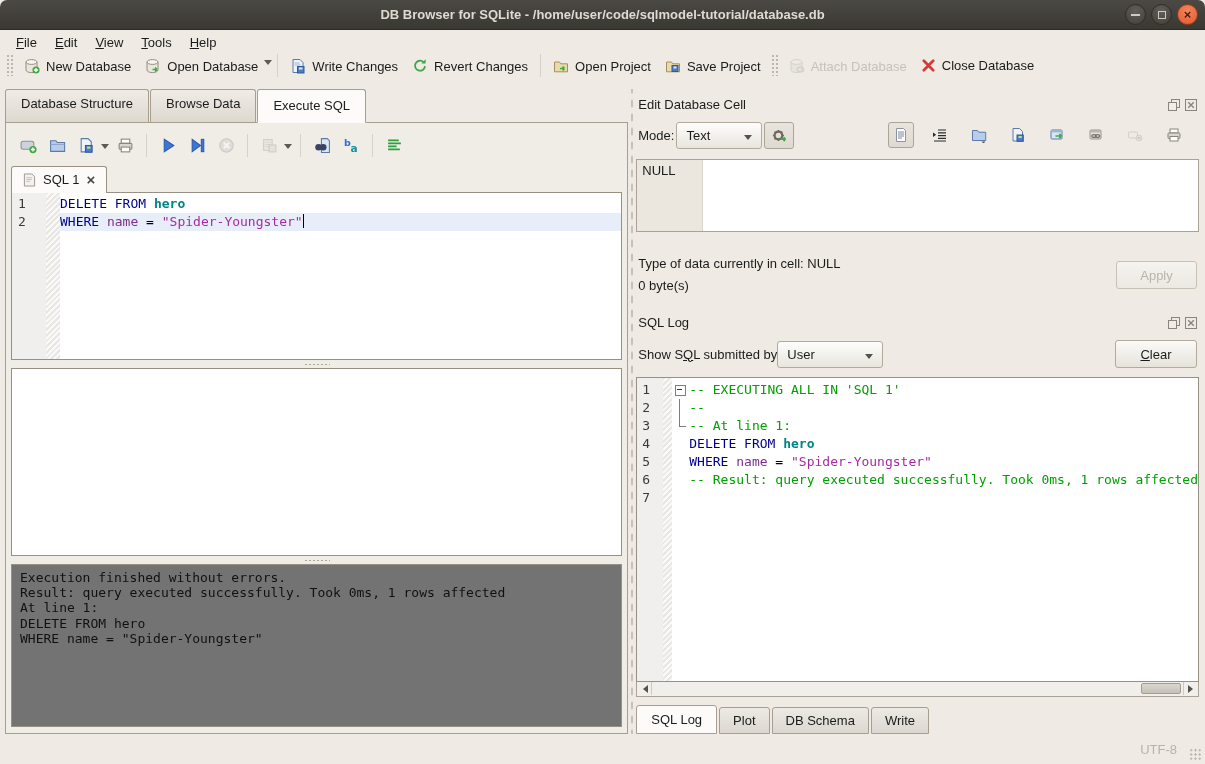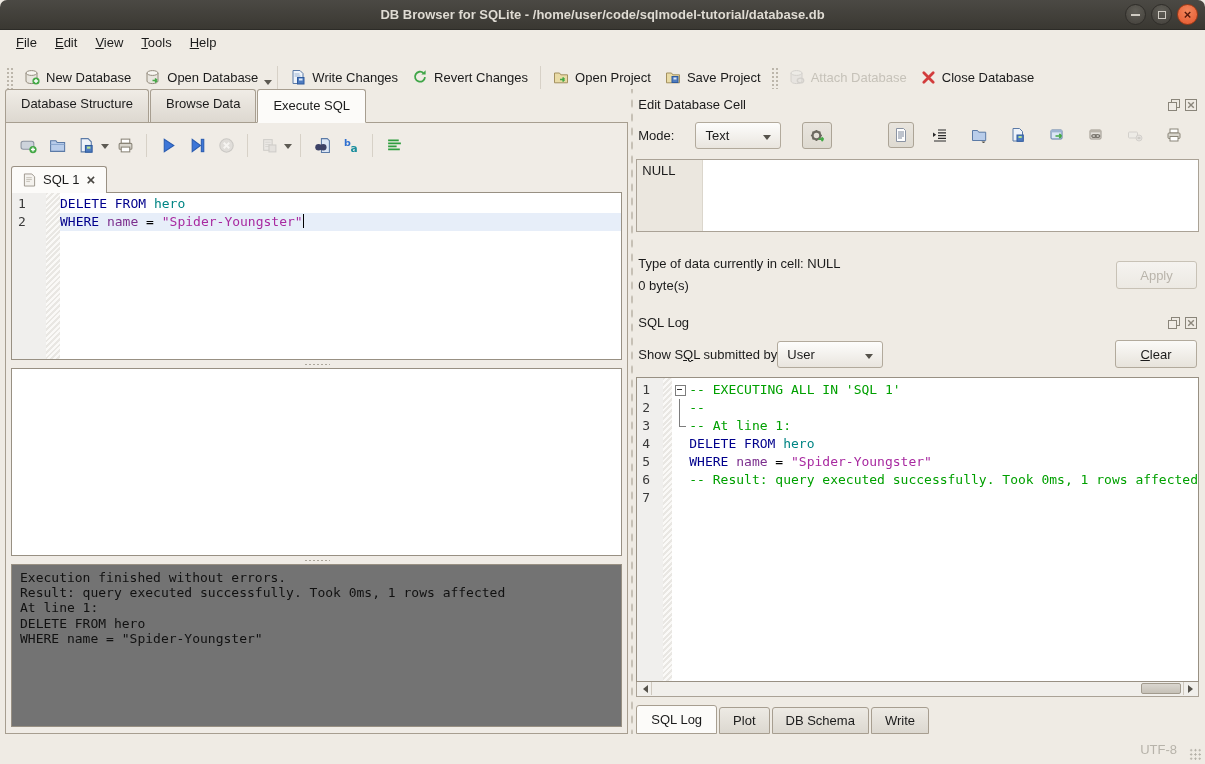--- a/index.html
+++ b/index.html
@@ -12,21 +12,21 @@
   .winbtns{position:absolute;right:7px;top:4px;display:flex;gap:5px}
   .wbtn{width:21px;height:21px;border-radius:50%;display:flex;align-items:center;justify-content:center}
   .wbtn.minmax{background:radial-gradient(circle at 50% 32%,#605e57,#423f3a);border:1px solid #2f2d29}
   .wbtn.closew{background:radial-gradient(circle at 50% 32%,#f2875c,#e4572e);border:1px solid #9e3a16;color:#55180a;font-weight:bold;font-size:13px;line-height:1}
   .glyph-min{width:9px;height:2px;background:#cfcbc3}
   .glyph-max{width:8px;height:8px;border:1.5px solid #cfcbc3}
 
   
   .menubar{height:24px;display:flex;align-items:center;padding-left:7px}
   .menu-item{padding:3px 9px;border-radius:2px;cursor:default}
-  .toolbar{height:35px;display:flex;align-items:flex-end;padding:0 3px}
+  .toolbar{height:35px;display:flex;align-items:flex-start;padding:0 3px}
   .handle{width:8px;height:22px;background-image:radial-gradient(#bcb6ab 1px,transparent 1.3px);background-size:4px 4px;margin:0 3px}
   .sep{width:1px;height:23px;background:#d7d1c7;margin:0 5px}
   .tbtn{display:flex;align-items:center;gap:6px;padding:4px 7px;border-radius:3px;white-space:nowrap}
   .tbtn.disabled{color:#c6c2b9}
   .tbtn.disabled svg{opacity:.35;filter:grayscale(1)}
   .drop{width:0;height:0;border:4px solid transparent;border-top:5px solid #5d5a53;margin:6px 0 0 -1px}
 
   
   .content{display:flex;height:645px;align-items:stretch}
   .left{width:700px;margin-left:5px;display:flex;flex-direction:column}
@@ -58,21 +58,21 @@
   .cl{display:flex;height:18px;line-height:18px;font-family:"DejaVu Sans Mono","Liberation Mono",monospace;font-size:13px;white-space:pre}
   .cl .ln{flex:0 0 34px;padding-left:6px;color:#3a3a3a}
   .logbox .cl .ln{flex:0 0 26px;padding-left:5px}
   .cl .hatch{flex:0 0 14px}
   .logbox .cl .hatch{flex:0 0 9px}
   .cl .fold{flex:0 0 17px;position:relative}
   .cl .ct{flex:1;overflow:hidden}
   .current .ct{background:#e7eef9}
   .caret{display:inline-block;width:1.5px;height:14px;background:#000;vertical-align:-2px}
   .tk-kw{color:#00008c;font-weight:normal}
-  .tk-tbl{color:#008584;font-weight:normal}
+  .tk-tbl{color:#008584;font-weight:bold}
   .tk-fld{color:#7c2f8e}
   .tk-str{color:#a82aa0}
   .tk-cmt{color:#00a000}
   .tk-pln{color:#000}
   .fold-start::before{content:"";position:absolute;left:3px;top:4px;width:9px;height:9px;border:1px solid #7d7d7d;background:#fff}
   .fold-start::after{content:"";position:absolute;left:5px;top:8px;width:5px;height:1px;background:#333}
   .fold-mid::before{content:"";position:absolute;left:7px;top:0;bottom:0;width:1px;background:#7d7d7d}
   .fold-end::before{content:"";position:absolute;left:7px;top:0;height:9px;width:1px;background:#7d7d7d}
   .fold-end::after{content:"";position:absolute;left:7px;top:9px;width:7px;height:1px;background:#7d7d7d}
 
@@ -80,21 +80,21 @@
   .hsplitter i{width:26px;height:3px;background-image:radial-gradient(#aba69b 1px,transparent 1.2px);background-size:4px 3px}
   .results{flex:0 0 188px;border:1px solid #989083;background:#fff}
   .messages{flex:1;border:1px solid #989083;background:#737373;overflow:hidden;margin-bottom:1px}
   .messages pre{padding:5px 8px;font-family:"DejaVu Sans Mono","Liberation Mono",monospace;font-size:13px;line-height:15.2px;color:#111}
 
   
   .dock-titlerow{display:flex;align-items:center;height:21px;padding:0 2px}
   .dock-titlerow .t{flex:1}
   .dicon{margin-left:5px;display:flex}
   .row{display:flex;align-items:center}
-  .mode-row{height:40px;gap:21px;padding:0 2px}
+  .mode-row{height:40px;gap:2px;padding:0 2px}
   .cell-strip{display:flex;align-items:center;gap:13px;padding-right:10px}
   .itbtn.pressed{border:1px solid #aca496;background:linear-gradient(#e9e5de,#dedad1)}
   .select{position:relative;border:1px solid #b2aa9c;border-radius:3px;background:linear-gradient(#fdfdfc,#e9e5de);height:27px;display:flex;align-items:center;padding:0 24px 0 9px}
   .select::after{content:"";position:absolute;right:9px;top:12px;border:4px solid transparent;border-top:5px solid #55524b}
   .btn{border:1px solid #b2aa9c;border-radius:3px;background:linear-gradient(#fbfaf8,#e7e3db);height:28px;padding:0 16px;display:flex;align-items:center;justify-content:center}
   .btn.disabled{color:#b9b4ab;background:linear-gradient(#f5f3f0,#ece9e3);border-color:#c8c2b6}
   .cell-editor{height:73px;border:1px solid #aaa296;background:#fff;display:flex;margin-top:4px}
   .cell-gutter{width:66px;background:#ebe7df;border-right:1px solid #dbd6cc;padding:3px 5px}
   .cell-info{display:flex;margin-top:21px;padding:0 2px}
   .cell-info .texts{flex:1;line-height:22px}

